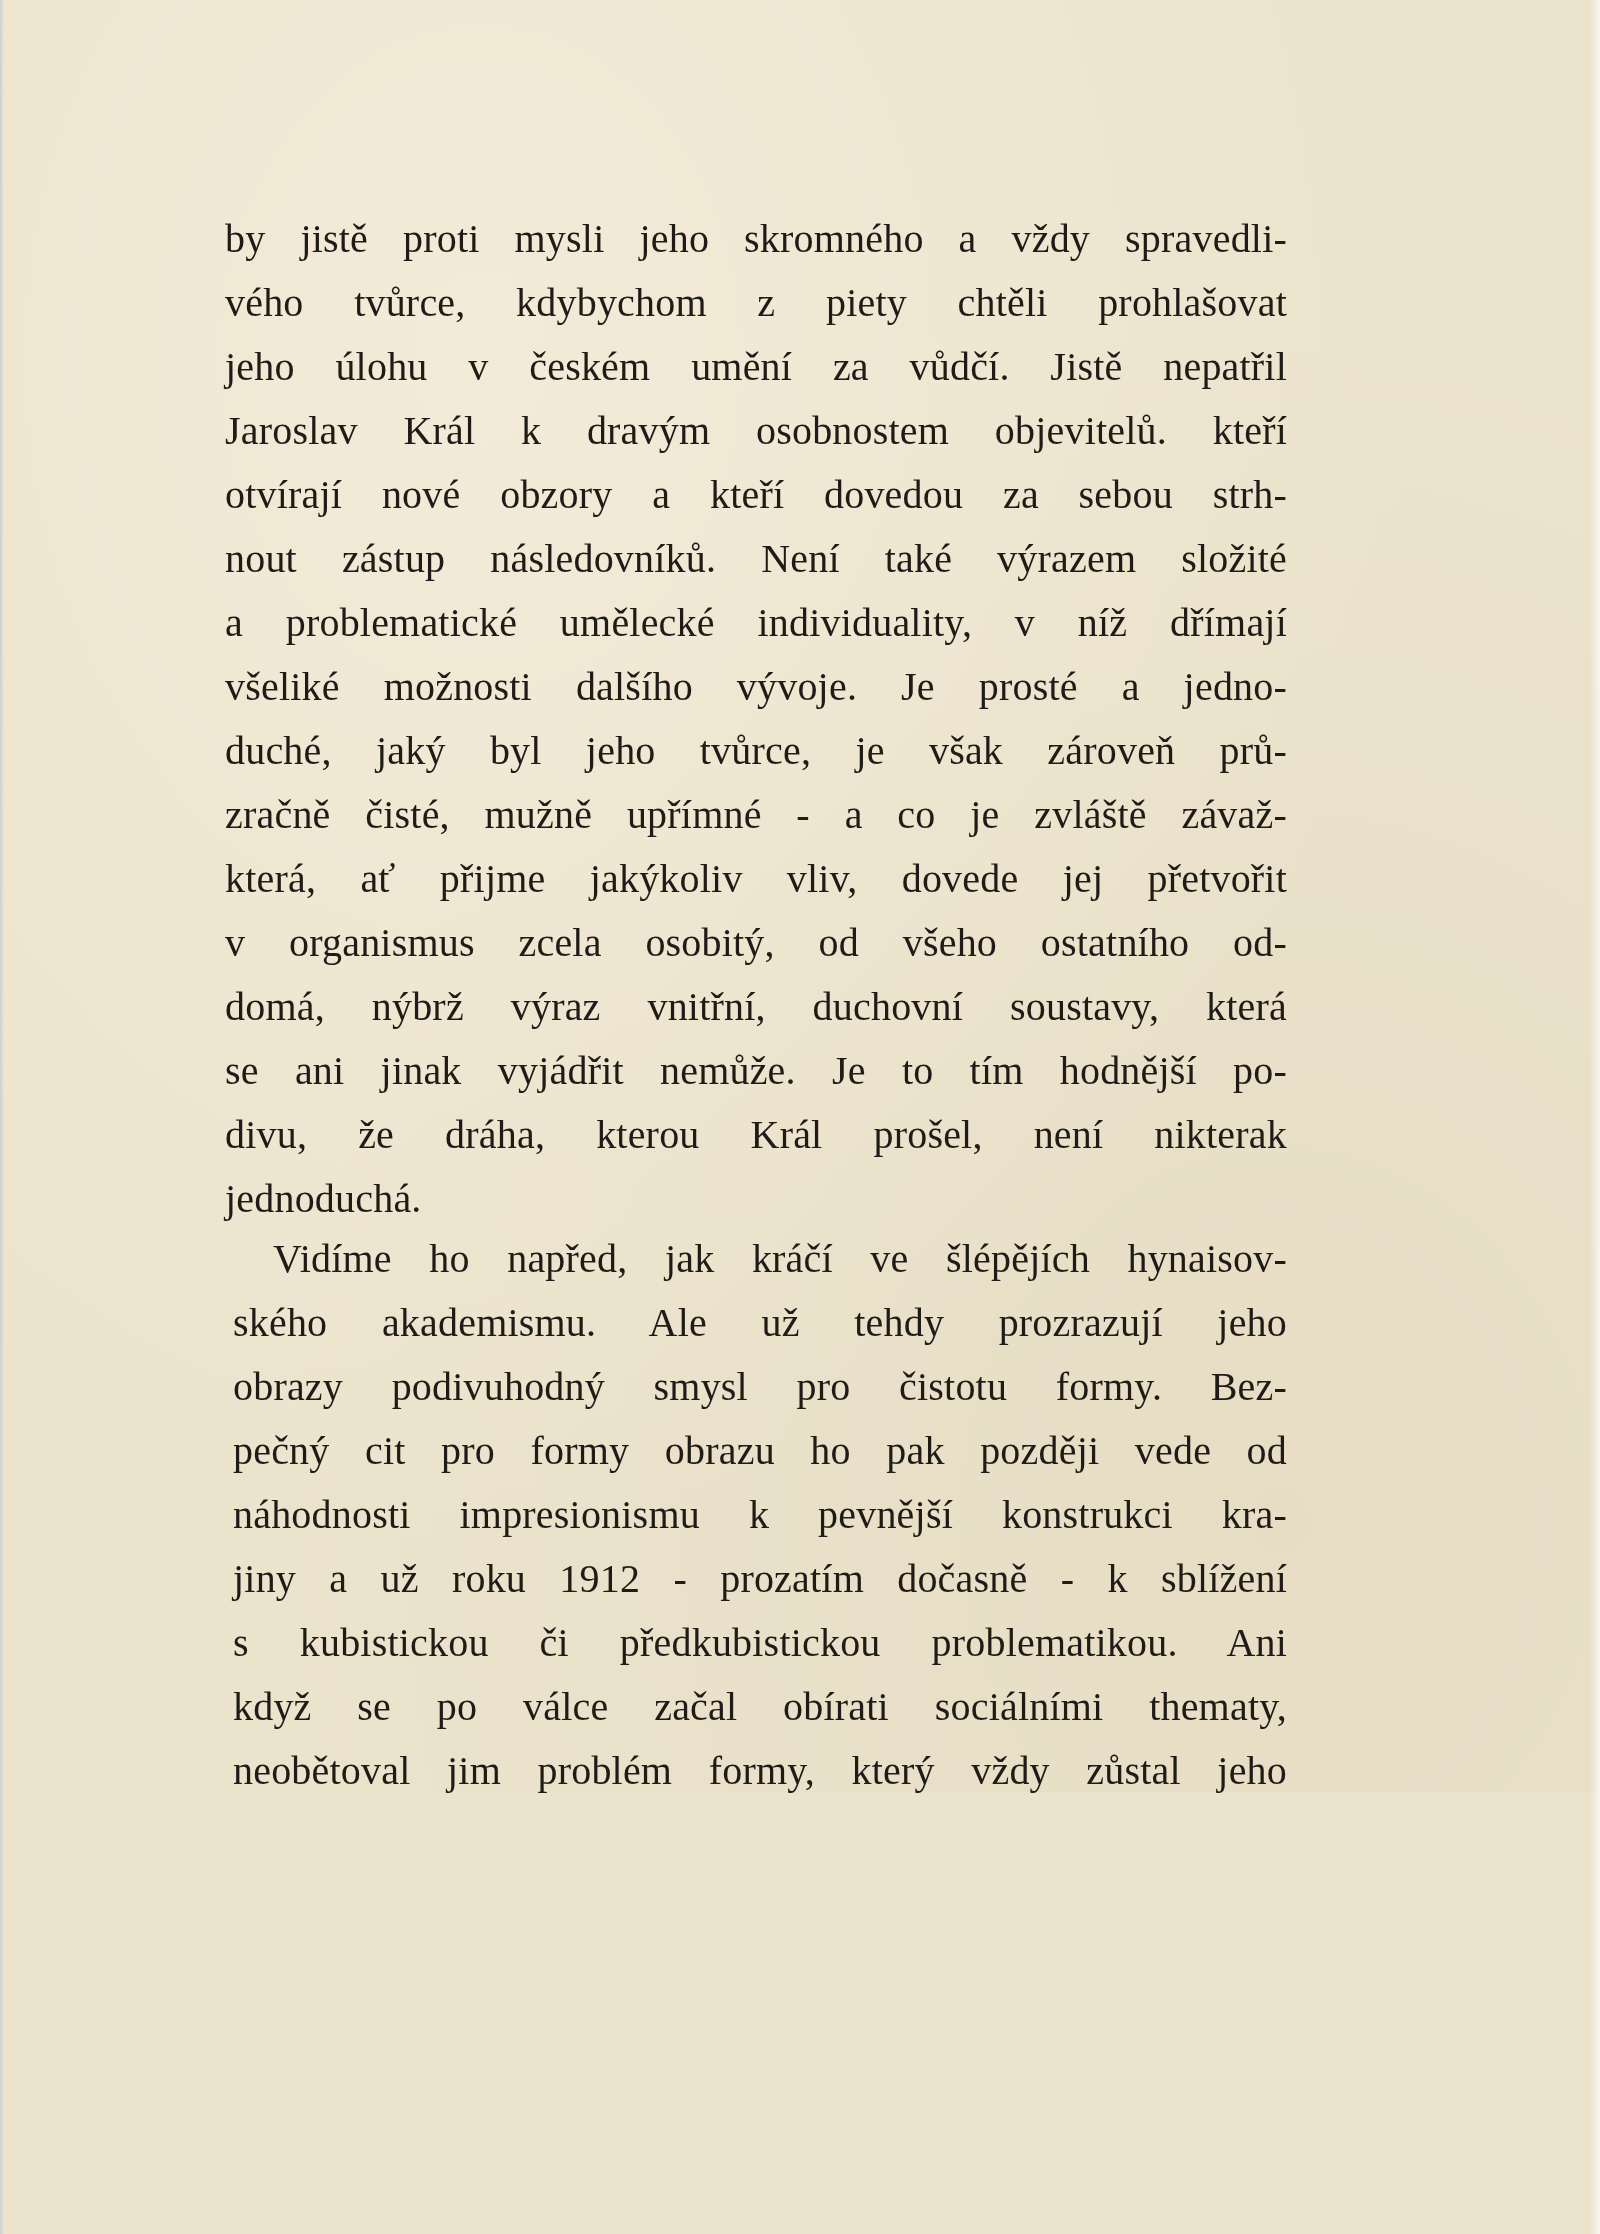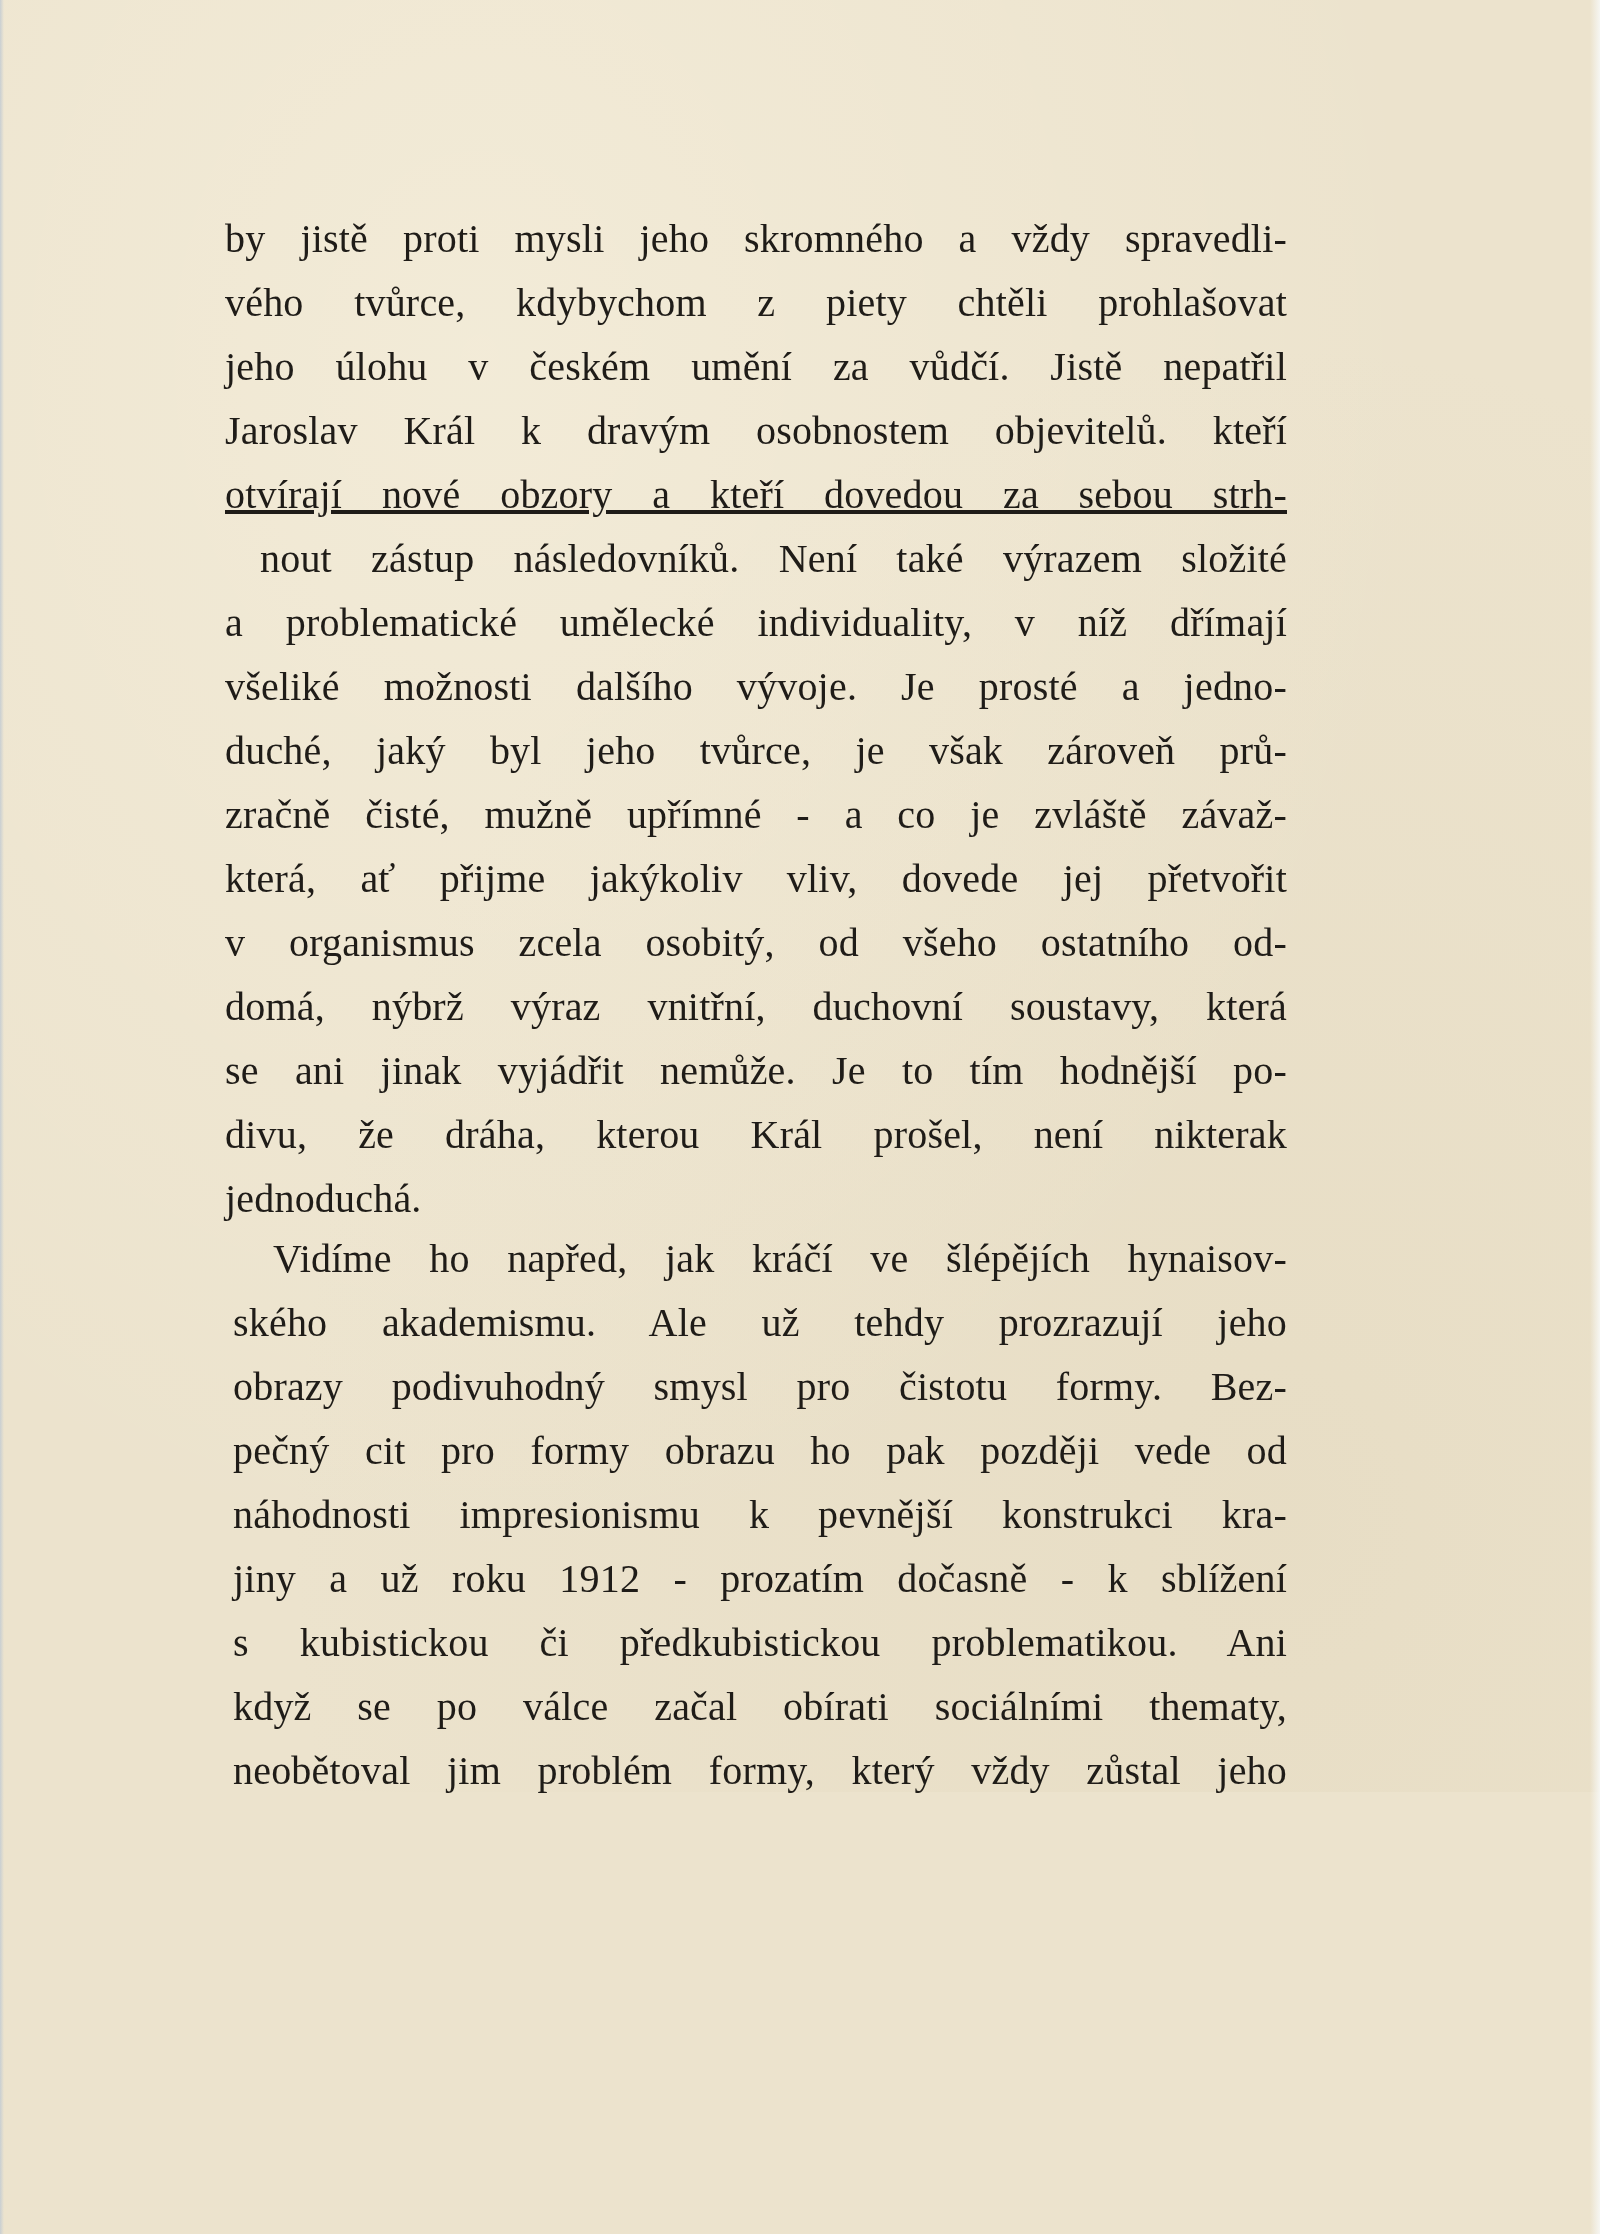--- a/index.html
+++ b/index.html
@@ -62,22 +62,22 @@
 <div class="page">
   <div class="edge-left"></div>
   <div class="edge-right"></div>
 
   <div class="text-block">
     <div>
       <span class="line" style="display: block; font-size: 40px;">by jistě proti mysli jeho skromného a vždy spravedli-</span>
       <span class="line" style="display: block; font-size: 40px;">vého tvůrce, kdybychom z piety chtěli prohlašovat</span>
       <span class="line" style="display: block; font-size: 40px;">jeho úlohu v českém umění za vůdčí. Jistě nepatřil</span>
       <span class="line" style="display: block; font-size: 40px;">Jaroslav Král k dravým osobnostem objevitelů. kteří</span>
-      <span class="line" style="display: block; font-size: 40px; text-decoration: underline;">otvírají nové obzory a kteří dovedou za sebou strh-</span>
-      <span class="line" style="display: block; font-size: 40px; margin-left: 35px;">nout zástup následovníků. Není také výrazem složité</span>
+      <span class="line" style="display: block; font-size: 40px;">otvírají nové obzory a kteří dovedou za sebou strh-</span>
+      <span class="line" style="display: block; font-size: 40px;">nout zástup následovníků. Není také výrazem složité</span>
       <span class="line" style="display: block; font-size: 40px;">a problematické umělecké individuality, v níž dřímají</span>
       <span class="line" style="display: block; font-size: 40px;">všeliké možnosti dalšího vývoje. Je prosté a jedno-</span>
       <span class="line" style="display: block; font-size: 40px;">duché, jaký byl jeho tvůrce, je však zároveň prů-</span>
       <span class="line" style="display: block; font-size: 40px;">zračně čisté, mužně upřímné - a co je zvláště závaž-</span>
       <span class="line" style="display: block; font-size: 40px;">která, ať přijme jakýkoliv vliv, dovede jej přetvořit</span>
       <span class="line" style="display: block; font-size: 40px;">v organismus zcela osobitý, od všeho ostatního od-</span>
       <span class="line" style="display: block; font-size: 40px;">domá, nýbrž výraz vnitřní, duchovní soustavy, která</span>
       <span class="line" style="display: block; font-size: 40px;">se ani jinak vyjádřit nemůže. Je to tím hodnější po-</span>
       <span class="line" style="display: block; font-size: 40px;">divu, že dráha, kterou Král prošel, není nikterak</span>
       <span class="line last" style="display: block; font-size: 40px;">jednoduchá.</span>

